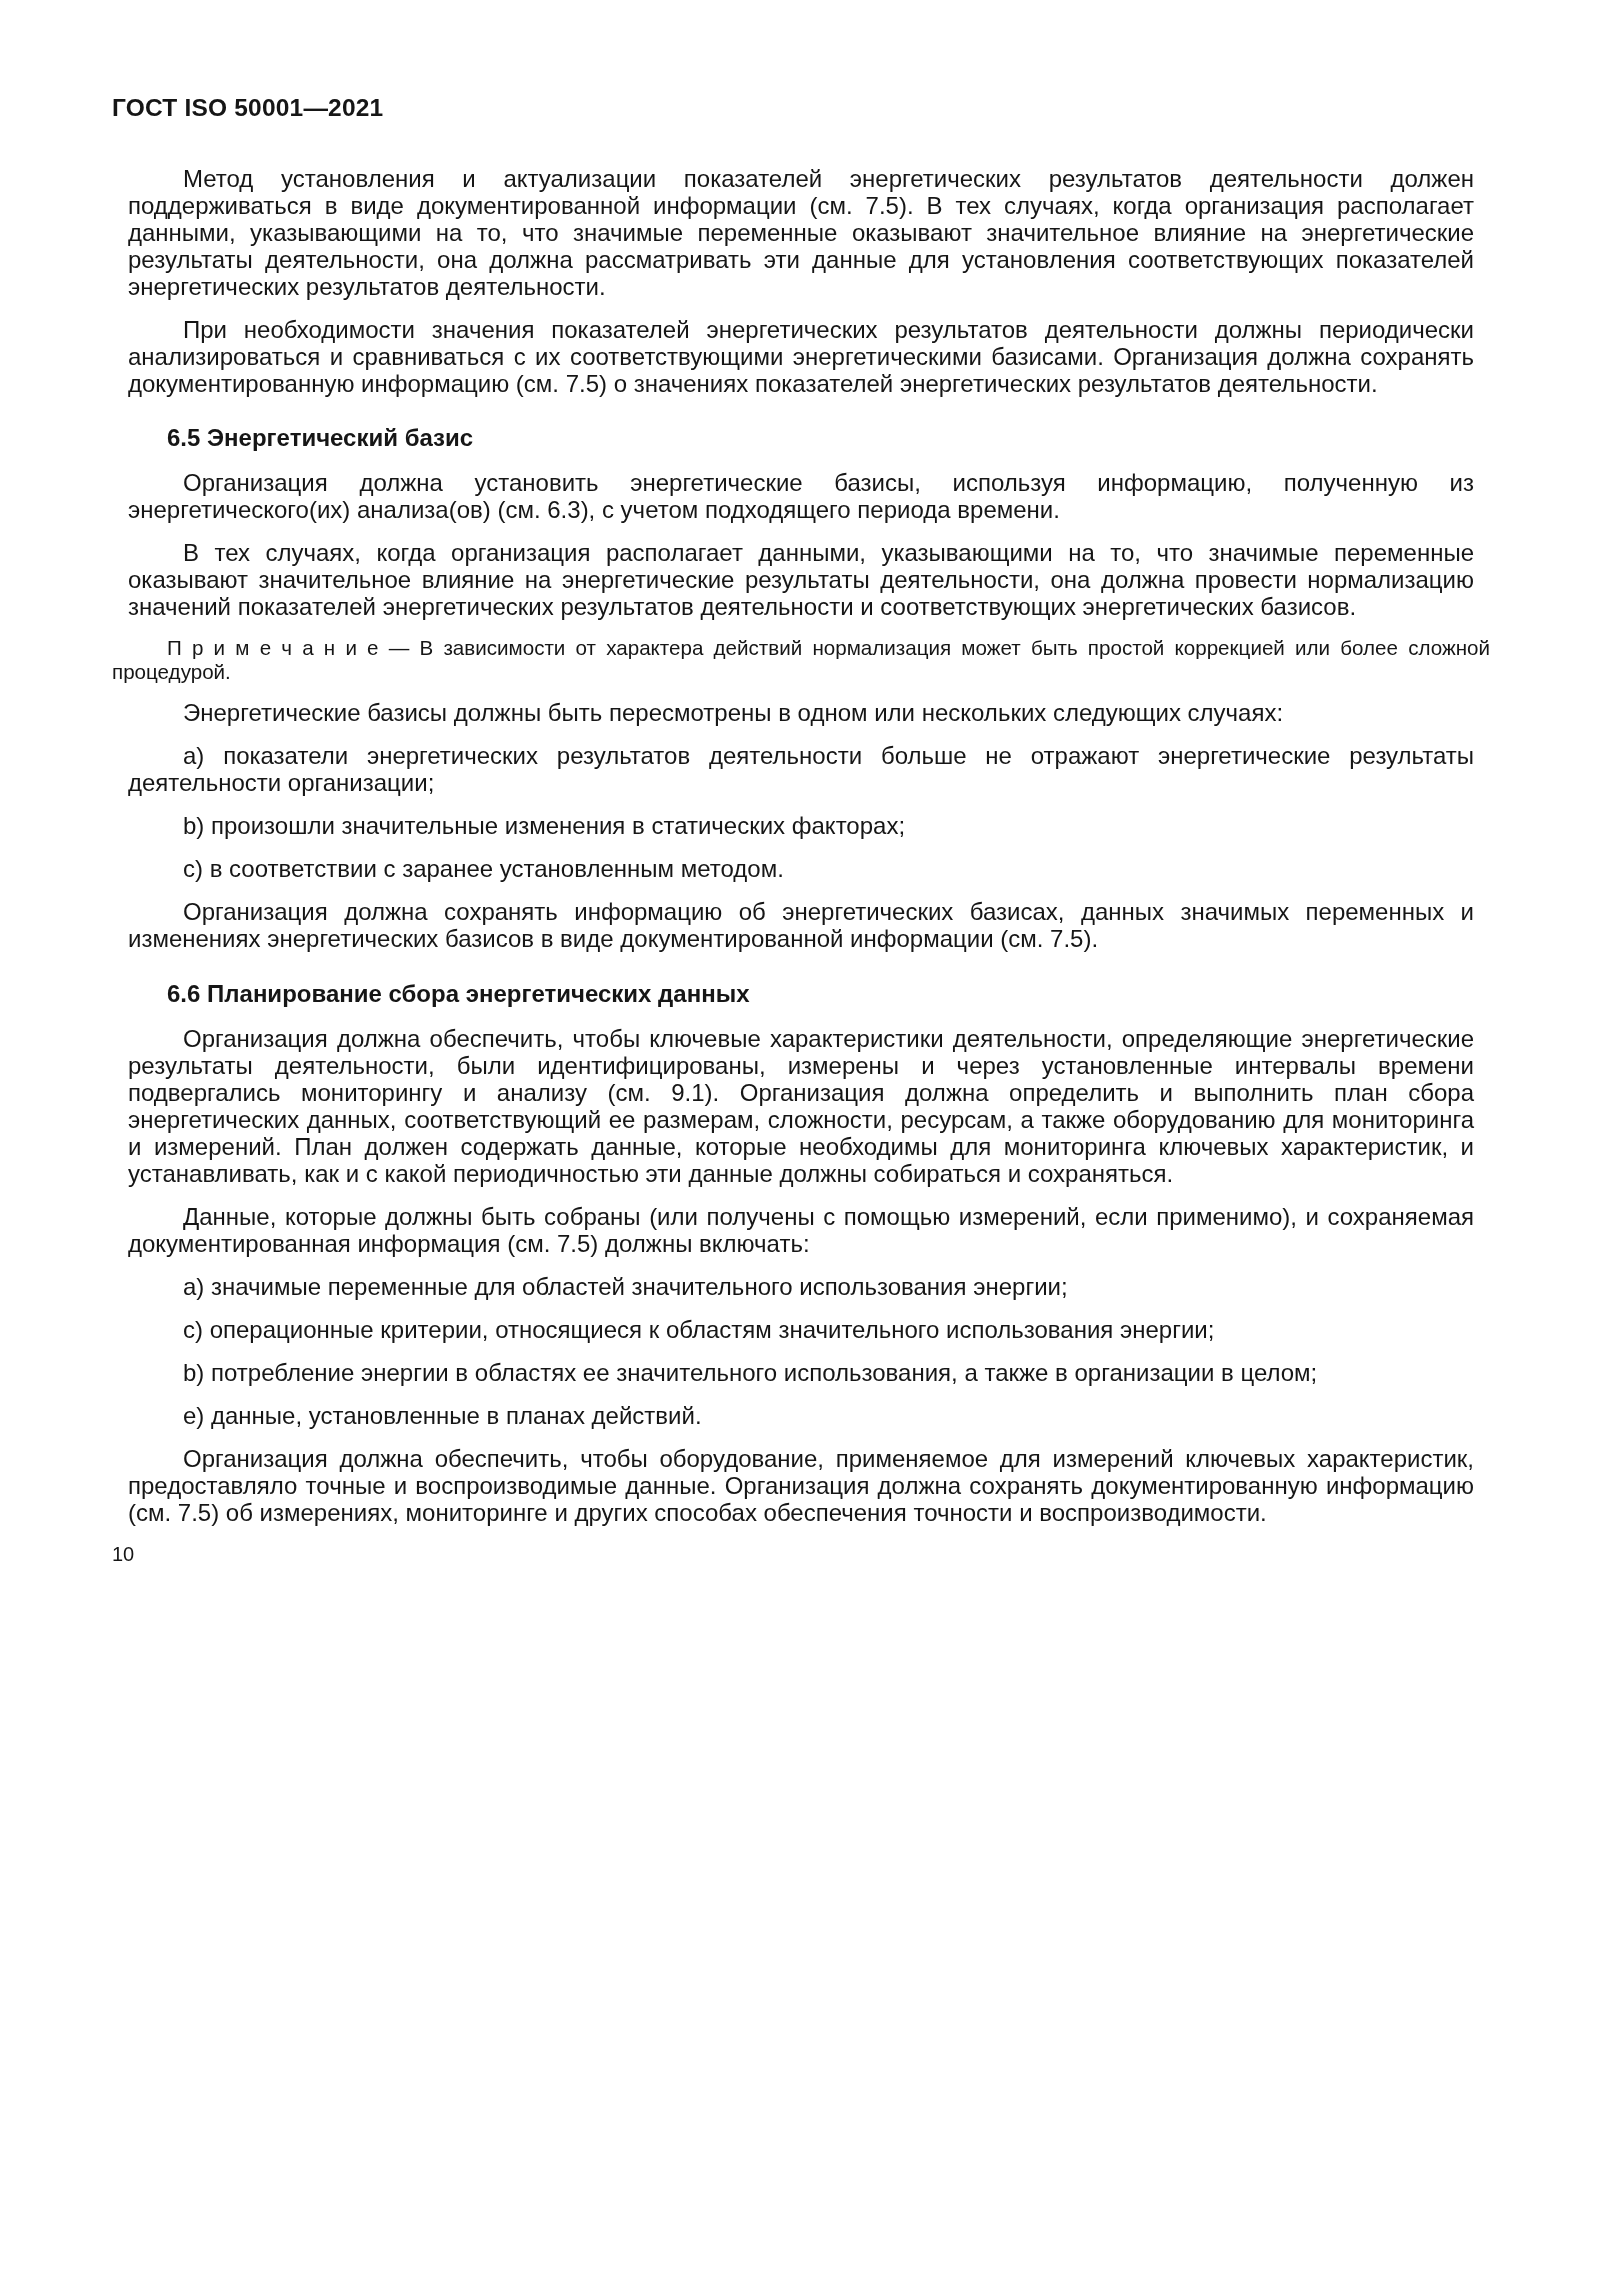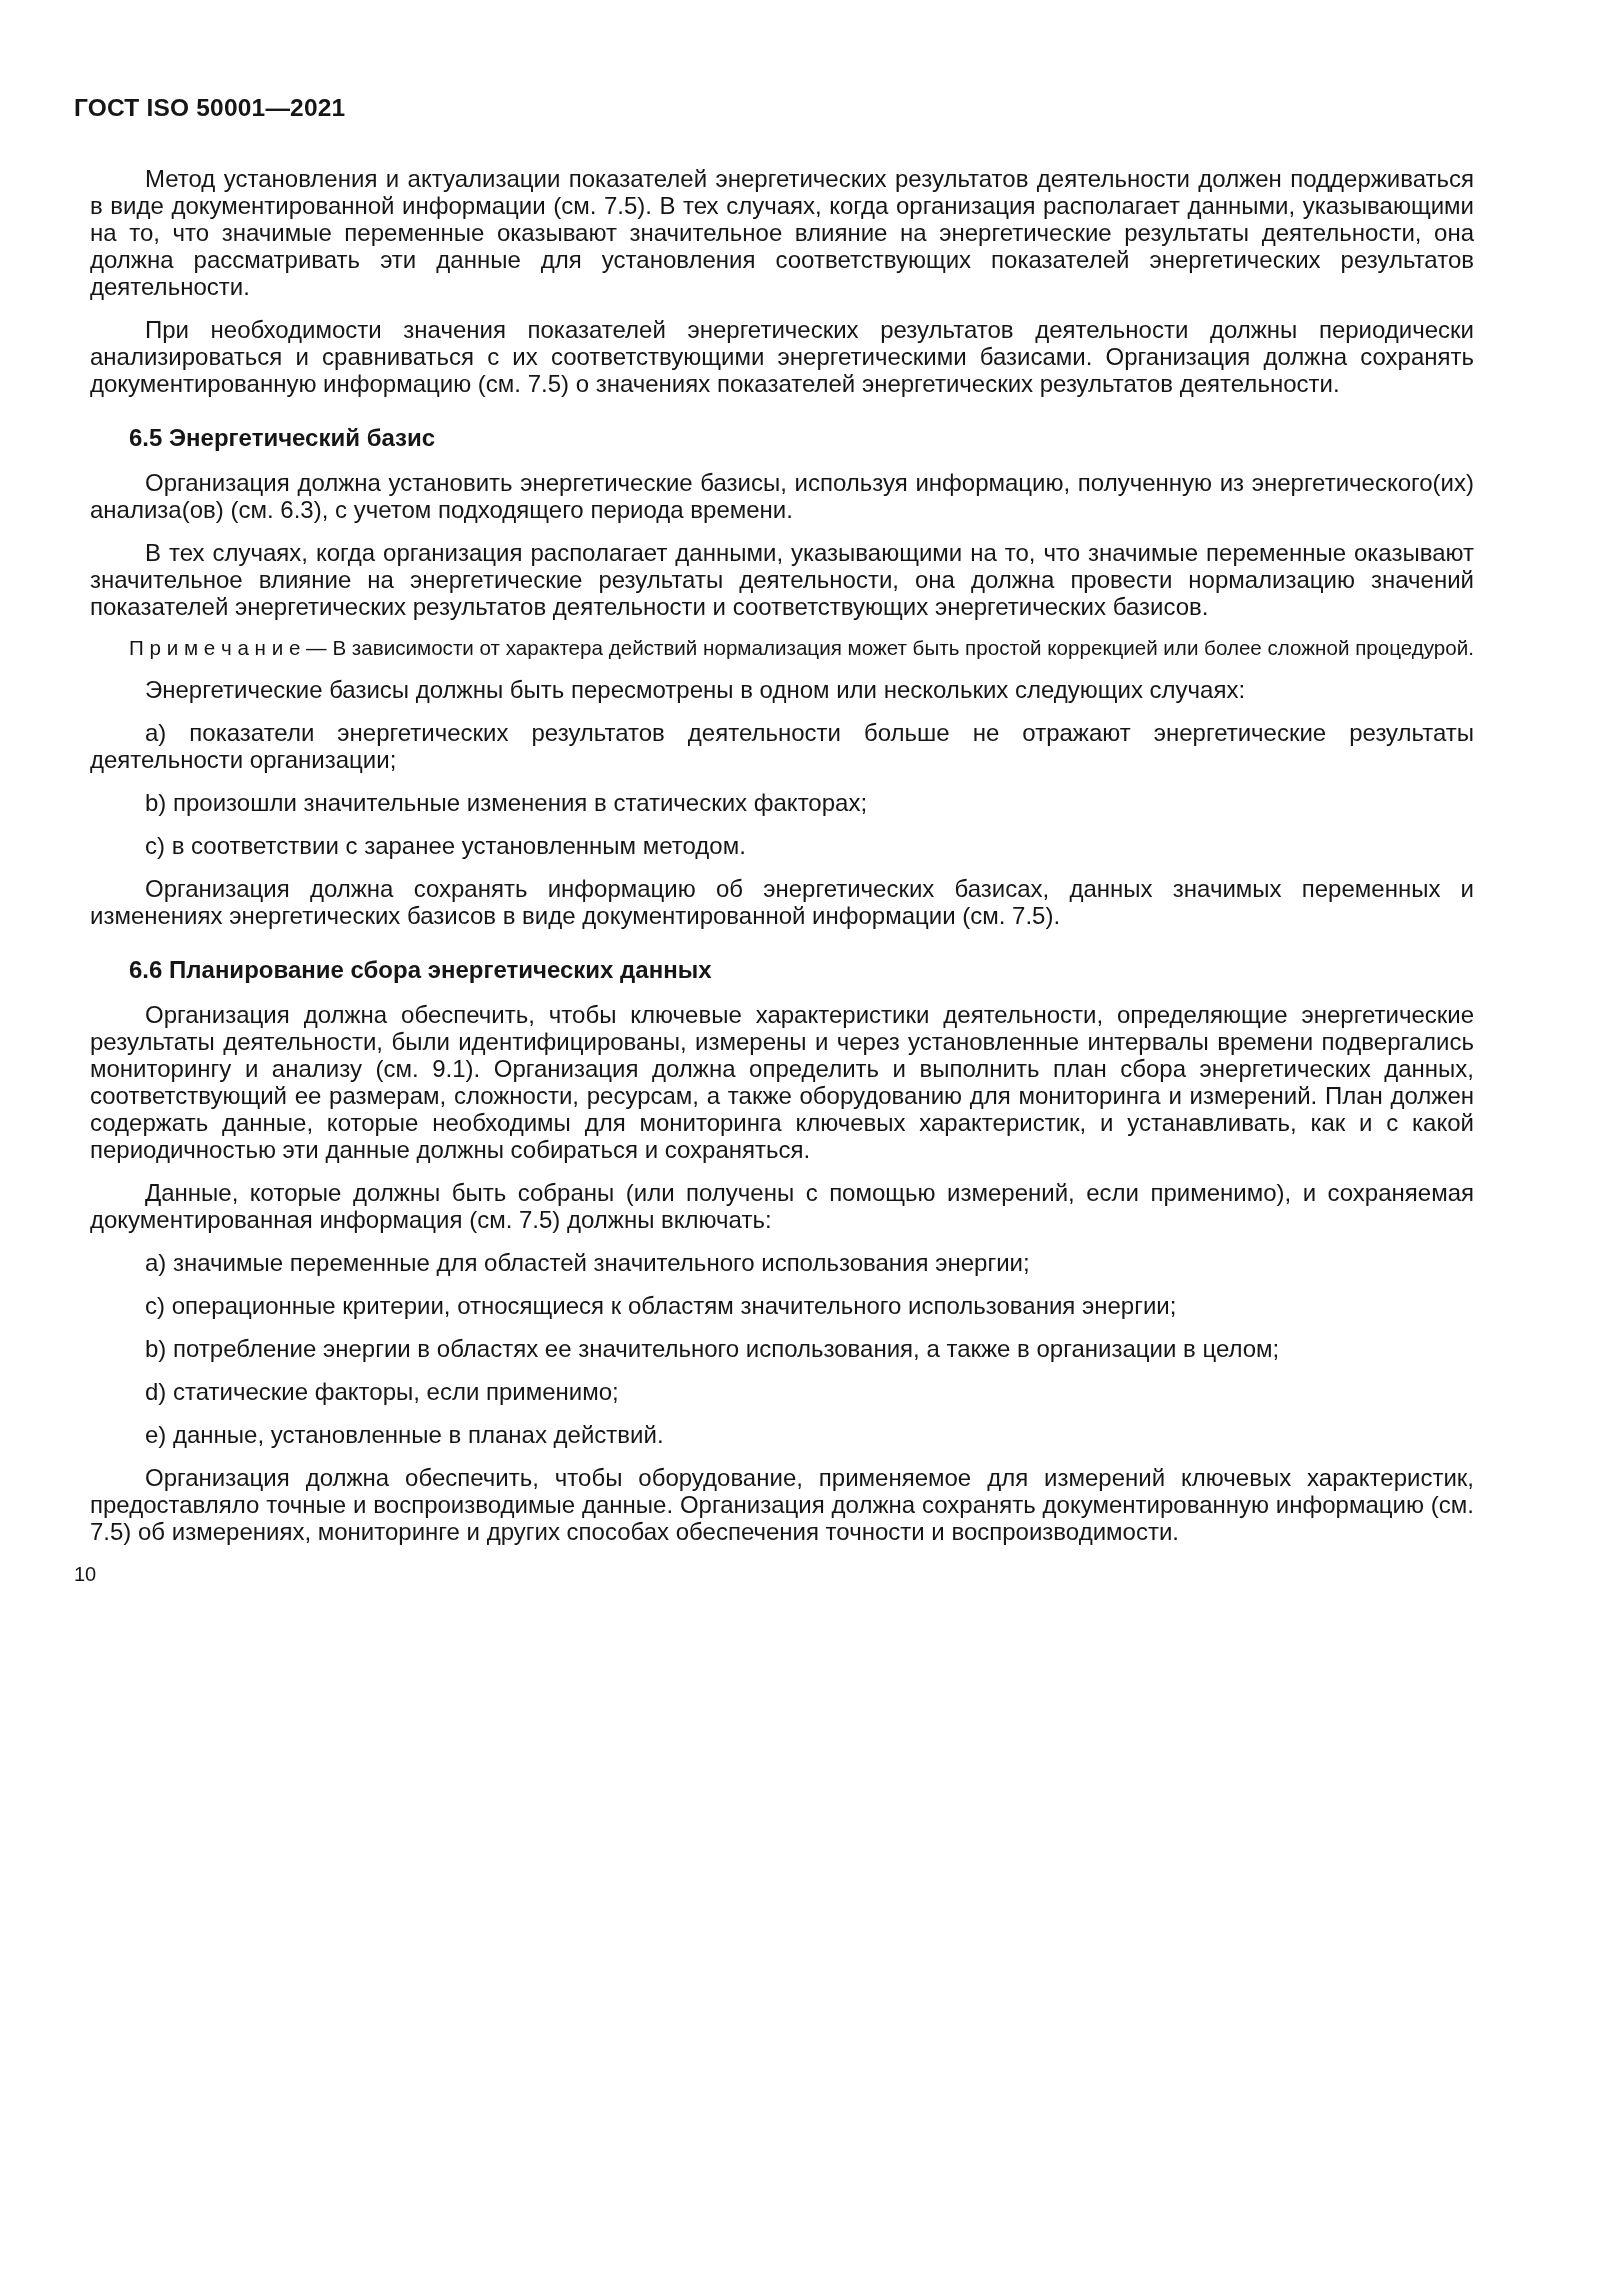--- a/index.html
+++ b/index.html
@@ -8,21 +8,21 @@
     background: #ffffff;
   }
   .page {
     position: relative;
     width: 1621px;
     height: 2293px;
     background: #ffffff;
     color: #161616;
     font-family: "Liberation Sans", sans-serif;
     box-sizing: border-box;
-    padding: 94px 131px 0 74px;
+    padding: 94px 131px 0 112px;
     overflow: hidden;
   }
   .doc-header {
     font-size: 24.5px;
     font-weight: 700;
     letter-spacing: 0.2px;
     margin: 0 0 43px 0;
   }
   .para {
     font-size: 24px;
@@ -75,21 +75,20 @@
     <p class="para">c)  в соответствии с заранее установленным методом.</p>
     <p class="para">Организация должна сохранять информацию об энергетических базисах, данных значимых переменных и изменениях энергетических базисов в виде документированной информации (см. 7.5).</p>
 
     <h2 class="sec-heading">6.6  Планирование сбора энергетических данных</h2>
 
     <p class="para">Организация должна обеспечить, чтобы ключевые характеристики деятельности, определяющие энергетические результаты деятельности, были идентифицированы, измерены и через установленные интервалы времени подвергались мониторингу и анализу (см. 9.1). Организация должна определить и выполнить план сбора энергетических данных, соответствующий ее размерам, сложности, ресурсам, а также оборудованию для мониторинга и измерений. План должен содержать данные, которые необходимы для мониторинга ключевых характеристик, и устанавливать, как и с какой периодичностью эти данные должны собираться и сохраняться.</p>
     <p class="para">Данные, которые должны быть собраны (или получены с помощью измерений, если применимо), и сохраняемая документированная информация (см. 7.5) должны включать:</p>
     <p class="para">a)  значимые переменные для областей значительного использования энергии;</p>
     <p class="para">c)  операционные критерии, относящиеся к областям значительного использования энергии;</p>
     <p class="para">b)  потребление энергии в областях ее значительного использования, а также в организации в целом;</p>
-    <p class="para">d)  статические факторы, если применимо;</p>
     <p class="para">e)  данные, установленные в планах действий.</p>
     <p class="para">Организация должна обеспечить, чтобы оборудование, применяемое для измерений ключевых характеристик, предоставляло точные и воспроизводимые данные. Организация должна сохранять документированную информацию (см. 7.5) об измерениях, мониторинге и других способах обеспечения точности и воспроизводимости.</p>
 
   </div>
 
   <div class="page-number">10</div>
 
 </div>
 
 

